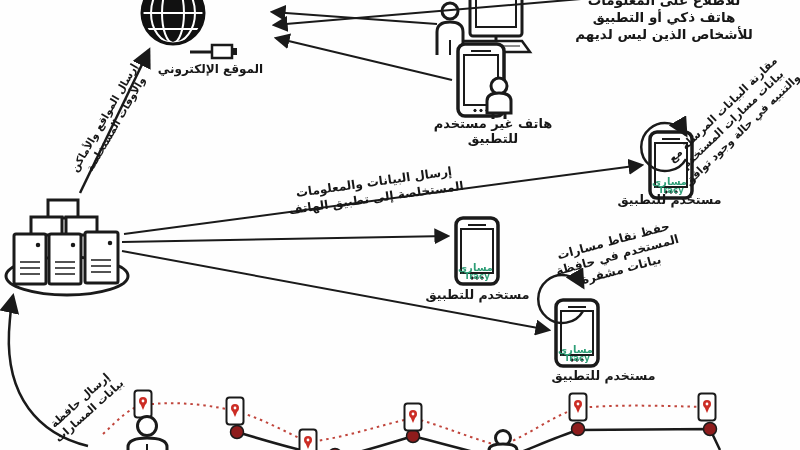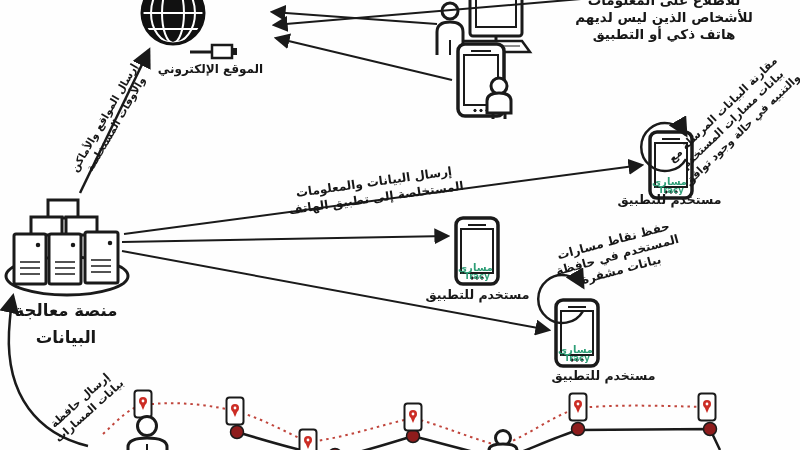--- a/index.html
+++ b/index.html
@@ -196,41 +196,41 @@
     </g>
   </g>
 </svg>
 
 <div class="lbl" style="left:128px;top:62px;width:165px;font-size:12px;">
   <span>الموقع الإلكتروني</span>
 </div>
 
 <div class="lbl" style="left:528px;top:-8px;width:272px;font-size:13.5px;line-height:17px;">
   <span>للاطلاع على المعلومات</span>
+  <span>هاتف ذكي أو التطبيق</span>
   <span>للأشخاص الذين ليس لديهم</span>
-  <span>هاتف ذكي أو التطبيق</span>
-</div>
-
+</div>
+
+<div class="lbl" style="left:428px;top:116px;width:130px;font-size:13px;line-height:15px;">
+  <span>هاتف غير مستخدم</span>
+  <span>للتطبيق</span>
+</div>
 
 <div class="lbl" style="left:612px;top:192px;width:115px;font-size:12.5px;">
   <span>مستخدم للتطبيق</span>
 </div>
 
 <div class="lbl" style="left:420px;top:287px;width:115px;font-size:12.5px;">
   <span>مستخدم للتطبيق</span>
 </div>
 
 <div class="lbl" style="left:546px;top:368px;width:115px;font-size:12.5px;">
   <span>مستخدم للتطبيق</span>
 </div>
 
-<div class="lbl" style="left:2px;top:297px;width:128px;font-size:16.5px;line-height:27px;">
-  <span>منصة معالجة</span>
-  <span>البيانات</span>
-</div>
 
 <div class="lbl" style="left:45px;top:108px;width:130px;font-size:10.5px;line-height:13px;transform:rotate(-60deg);">
   <span>إرسال المواقع والأماكن</span>
   <span>والأوقات المستخلصة</span>
 </div>
 
 <div class="lbl" style="left:285px;top:174px;width:180px;font-size:12px;line-height:16px;transform:rotate(-8deg);">
   <span>إرسال البيانات والمعلومات</span>
   <span>المستخلصة إلى تطبيق الهاتف</span>
 </div>

